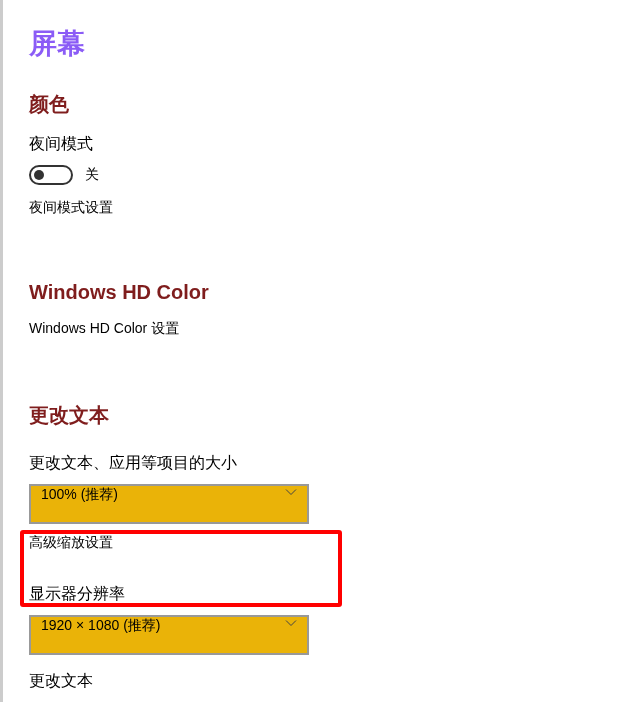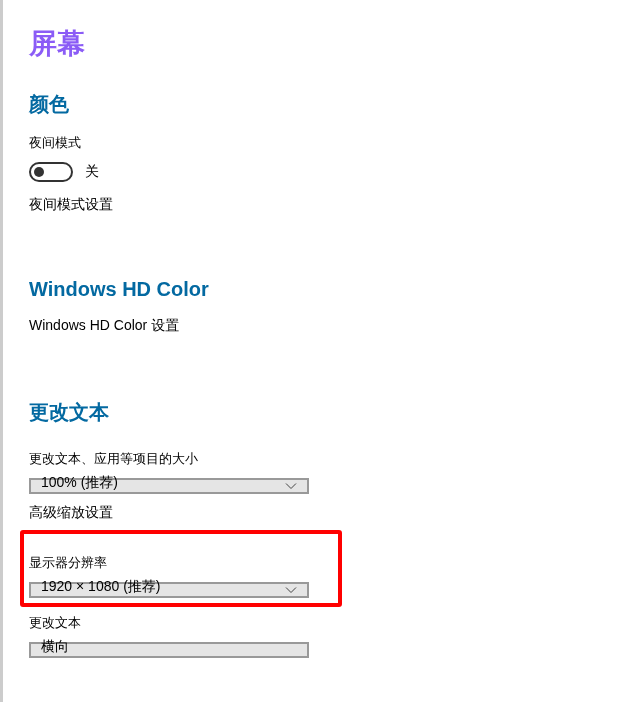--- a/index.html
+++ b/index.html
@@ -20,24 +20,24 @@
   h1.page-title {
     font-size: 28px;
     font-weight: 700;
     margin: 0 0 28px 0;
     color: #8b5cf6;
   }
   h2.section-heading {
     font-size: 20px;
     font-weight: 600;
     margin: 0 0 16px 0;
-    color: #0369a1;
+    color: #7f1d1d;
   }
   .setting-label {
-    font-size: 13px;
+    font-size: 16px;
     color: #000;
     margin: 0 0 10px 0;
   }
   .desc {
     font-size: 14px;
     color: #555;
     margin: 0 0 10px 0;
   }
   .link {
     color: #000000;
@@ -70,25 +70,25 @@
     left: 3px;
     top: 50%;
     transform: translateY(-50%);
   }
   .toggle-state {
     font-size: 14px;
     color: #000;
   }
   .select {
     width: 280px;
-    height: 16px;
+    height: 40px;
     border: 2px solid #999;
-    background: #e5e5e5;
+    background: #eab308;
     display: flex;
-    align-items: flex-end;
+    align-items: flex-start;
     justify-content: space-between;
     padding: 0 10px 0 10px;
     cursor: pointer;
     font-size: 14px;
     margin-bottom: 10px;
   }
   .chevron svg { display: block; }
   .section-gap { height: 34px; }
   .section-gap-sm { height: 8px; }
   .highlight-box {

